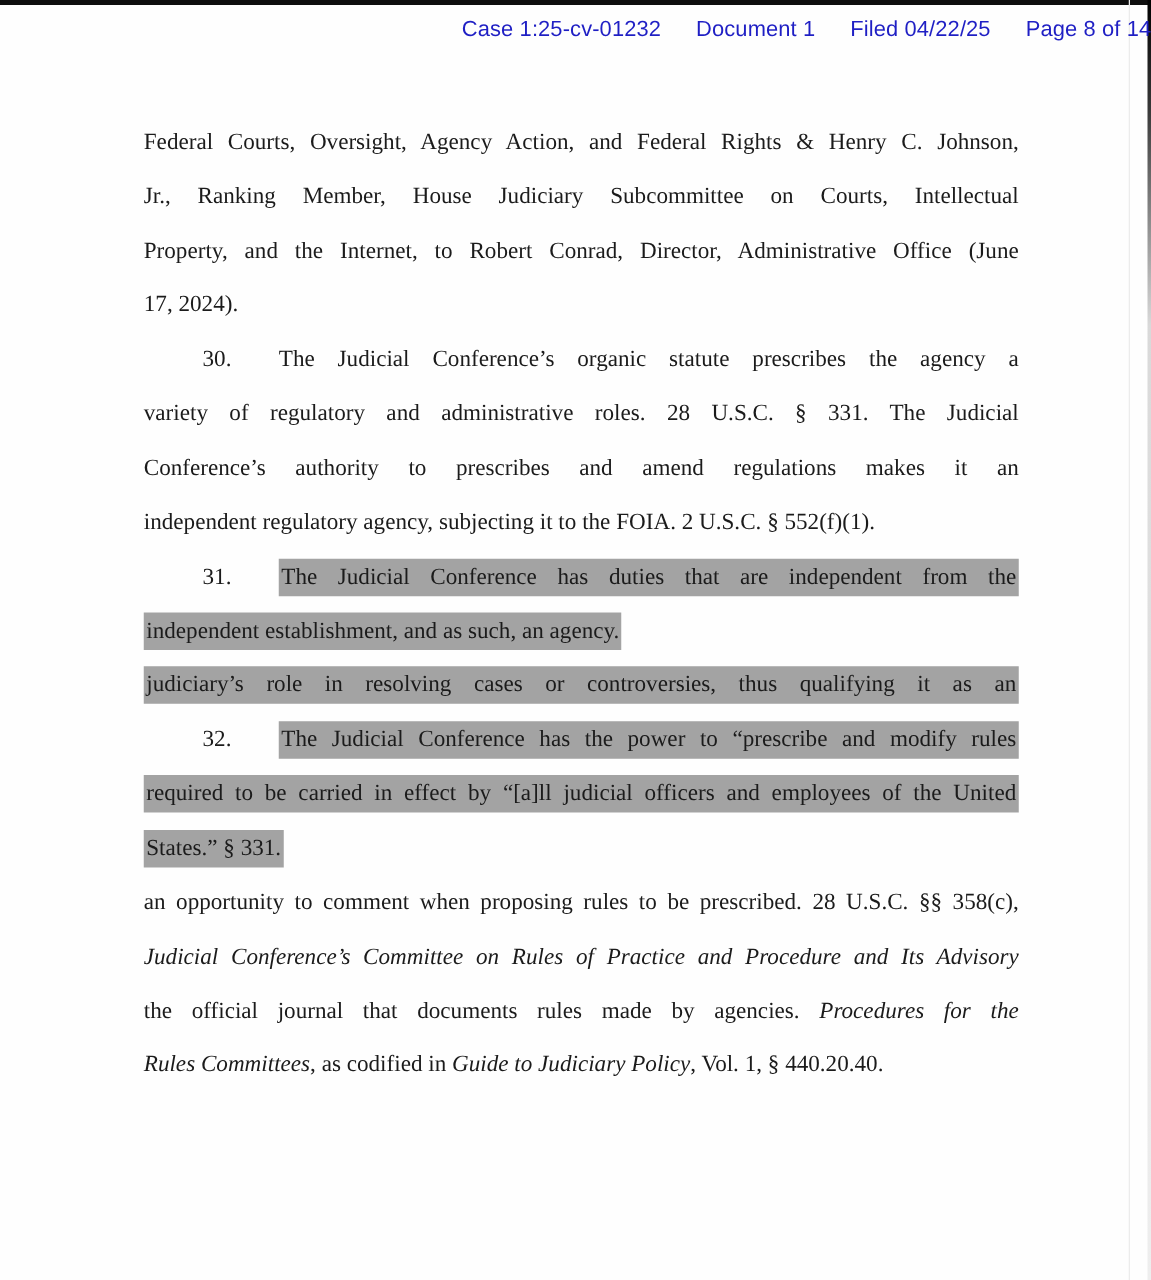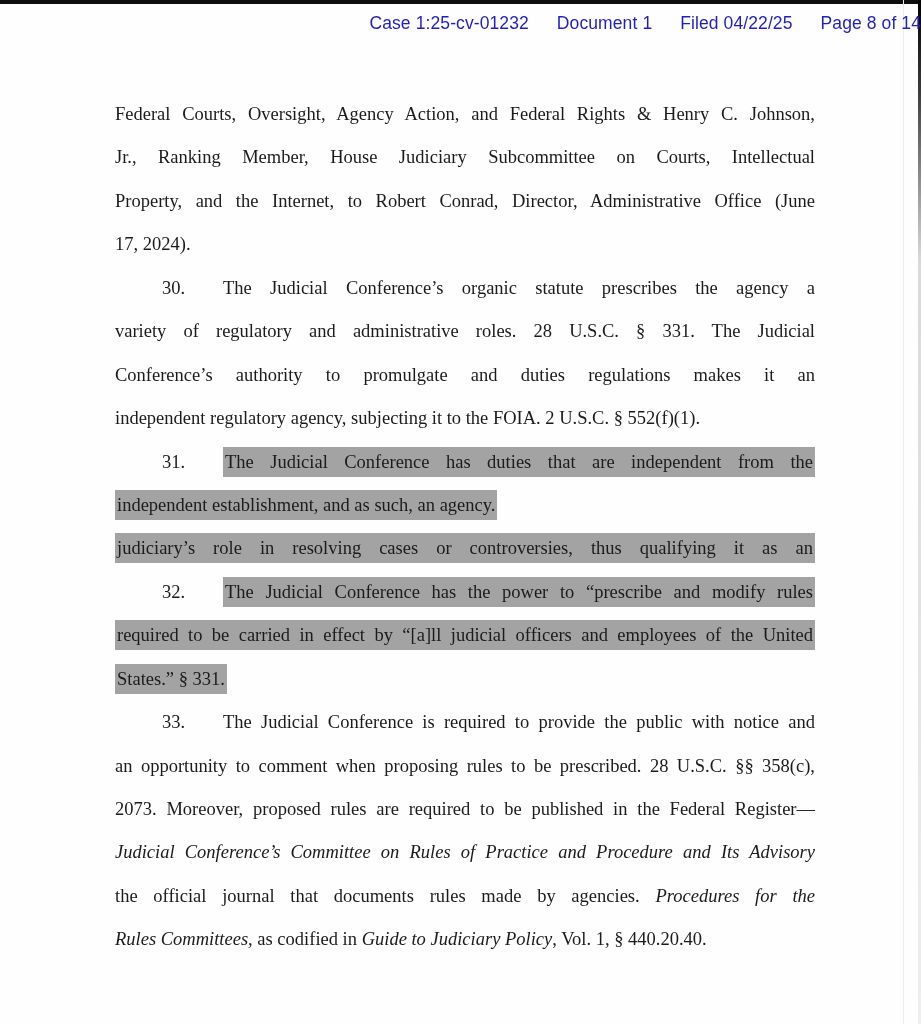--- a/index.html
+++ b/index.html
@@ -98,28 +98,26 @@
     <span>Page 8 of 14</span>
   </div>
 
   <div class="body-text" id="body-text">
       <div class="line"><span class="seg">Federal Courts, Oversight, Agency Action, and Federal Rights &amp; Henry C. Johnson,</span></div>
       <div class="line"><span class="seg">Jr., Ranking Member, House Judiciary Subcommittee on Courts, Intellectual</span></div>
       <div class="line"><span class="seg">Property, and the Internet, to Robert Conrad, Director, Administrative Office (June</span></div>
       <div class="line last"><span class="seg">17, 2024).</span></div>
       <div class="line"><span class="pnum">30.</span><span class="seg">The Judicial Conference’s organic statute prescribes the agency a</span></div>
       <div class="line"><span class="seg">variety of regulatory and administrative roles. 28 U.S.C. § 331. The Judicial</span></div>
-      <div class="line"><span class="seg">Conference’s authority to promulgate and duties regulations makes it an</span></div>
+      <div class="line"><span class="seg">Conference’s authority to prescribes and amend regulations makes it an</span></div>
       <div class="line last"><span class="seg">independent regulatory agency, subjecting it to the FOIA. 2 U.S.C. § 552(f)(1).</span></div>
       <div class="line"><span class="pnum">31.</span><span class="seg hl">The Judicial Conference has duties that are independent from the</span></div>
       <div class="line last"><span class="seg hl">independent establishment, and as such, an agency.</span></div>
       <div class="line"><span class="seg hl">judiciary’s role in resolving cases or controversies, thus qualifying it as an</span></div>
       <div class="line"><span class="pnum">32.</span><span class="seg hl">The Judicial Conference has the power to “prescribe and modify rules</span></div>
       <div class="line"><span class="seg hl">required to be carried in effect by “[a]ll judicial officers and employees of the United</span></div>
       <div class="line last"><span class="seg hl">States.” § 331.</span></div>
-      <div class="line"><span class="pnum">33.</span><span class="seg">The Judicial Conference is required to provide the public with notice and</span></div>
       <div class="line"><span class="seg">an opportunity to comment when proposing rules to be prescribed. 28 U.S.C. §§ 358(c),</span></div>
-      <div class="line"><span class="seg">2073. Moreover, proposed rules are required to be published in the Federal Register—</span></div>
       <div class="line"><span class="seg it">Judicial Conference’s Committee on Rules of Practice and Procedure and Its Advisory</span></div>
       <div class="line"><span class="seg">the official journal that documents rules made by agencies. </span><span class="seg it">Procedures for the</span></div>
       <div class="line last"><span class="seg it">Rules Committees</span><span class="seg">, as codified in </span><span class="seg it">Guide to Judiciary Policy</span><span class="seg">, Vol. 1, § 440.20.40.</span></div>
     </div>
 </div>
 
 </body></html>

